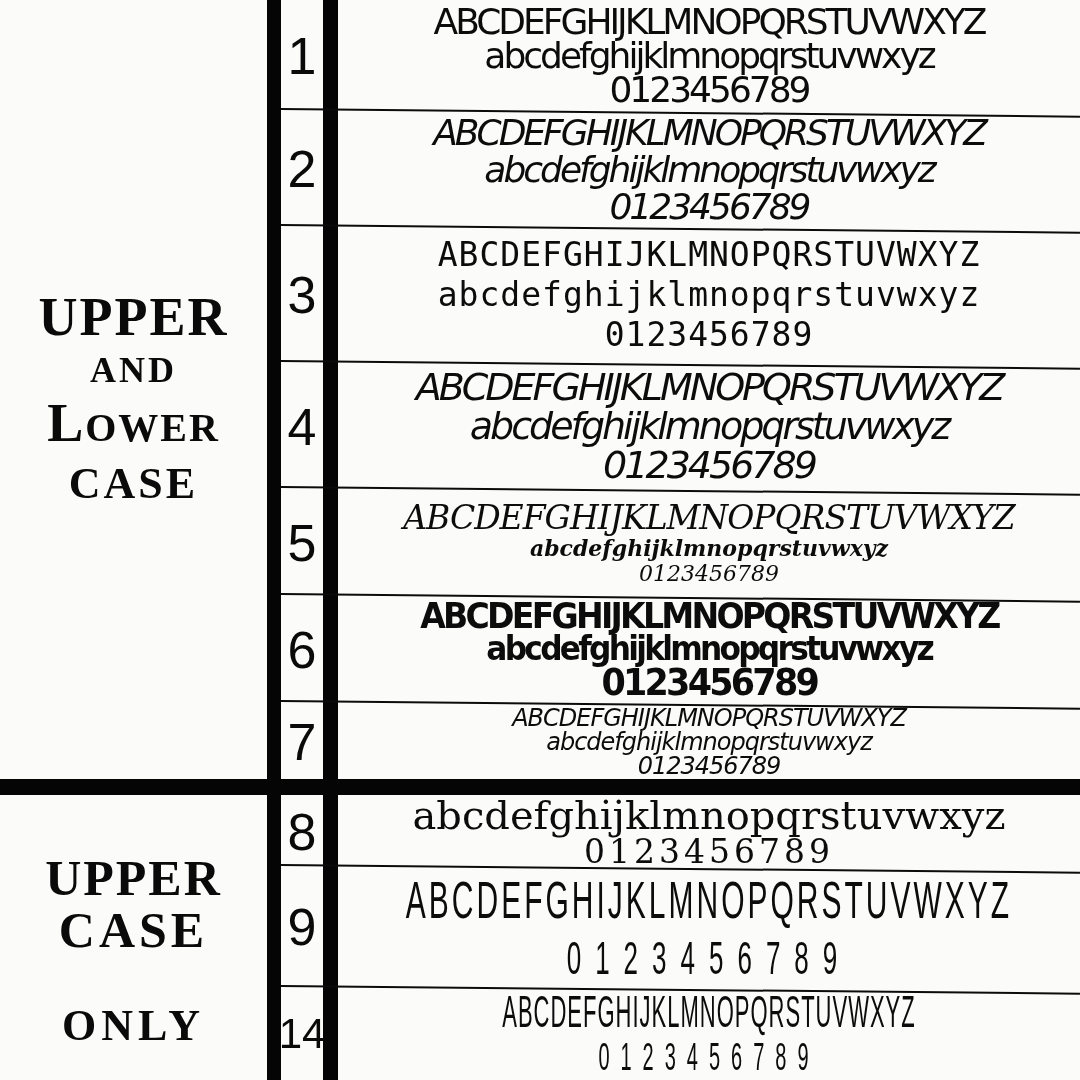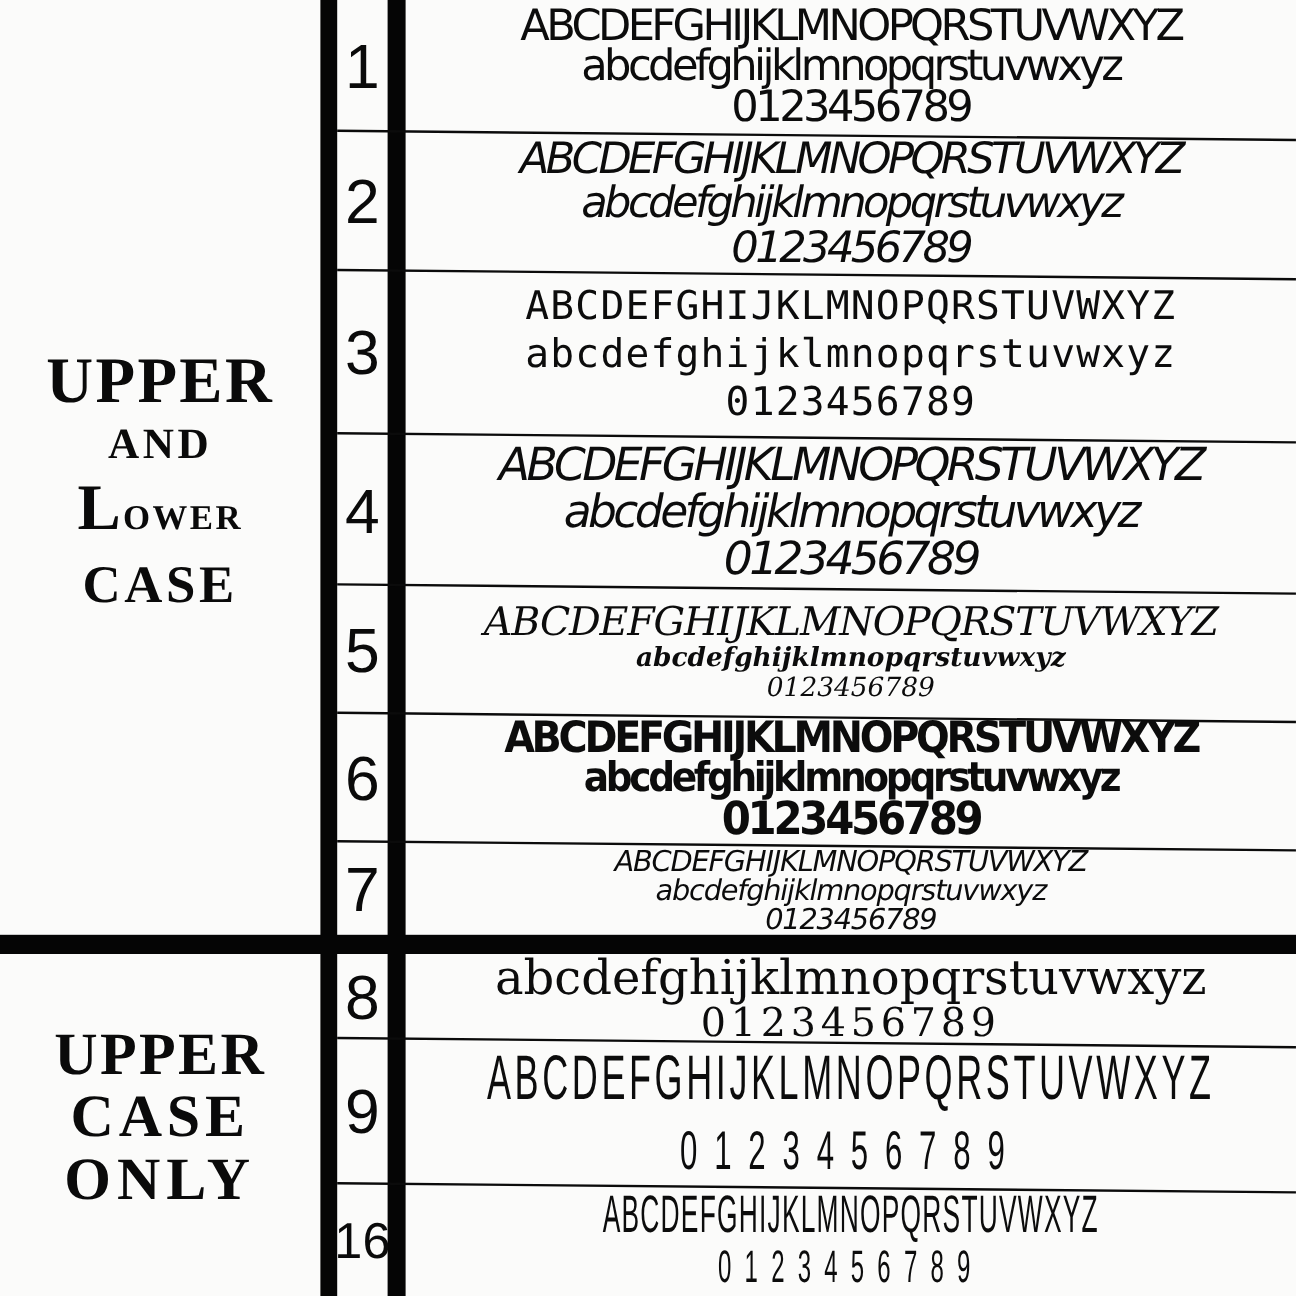--- a/index.html
+++ b/index.html
@@ -27,26 +27,26 @@
   
   .label {
     position:absolute; left:0; width:267px; text-align:center;
     font-family:"DejaVu Serif", serif; font-weight:bold; color:#0a0a0a;
   }
   .label-1 { top:288px; }
   .label-2 { top:852px; }
   .lbl { display:block;font-family:Liberation Serif, serif; }
   .lbl-upper1 { font-size:54px; line-height:58px; letter-spacing:2px; }
   .lbl-and    { font-size:36px; line-height:48px; letter-spacing:3px; }
-  .lbl-lower  { font-size:29px; line-height:58px; letter-spacing:2px; text-transform:uppercase; }
+  .lbl-lower  { font-size:40px; line-height:58px; letter-spacing:2px; text-transform:uppercase; }
   .lbl-lower::first-letter { font-size:54px; }
   .lbl-case1  { font-size:44px; line-height:54px; letter-spacing:3px; }
   .lbl-upper2 { font-size:50px; line-height:52px; letter-spacing:2px; }
   .lbl-case2  { font-size:50px; line-height:52px; letter-spacing:4px; }
-  .lbl-only   { font-size:50px; line-height:52px; letter-spacing:5px; }
+  .lbl-only   { font-size:44px; line-height:52px; letter-spacing:5px;margin-top:44px; }
 
   
   .num {
     position:absolute; left:281px; width:42px;
     display:flex; align-items:center; justify-content:center;
     font-family:"Liberation Sans", sans-serif; font-size:52px; color:#0a0a0a;
   }
   .num.n10 { font-size:42px; }
 
   
@@ -116,21 +116,21 @@
 
   <div class="num r1">1</div>
   <div class="num r2">2</div>
   <div class="num r3">3</div>
   <div class="num r4">4</div>
   <div class="num r5">5</div>
   <div class="num r6">6</div>
   <div class="num r7">7</div>
   <div class="num r8">8</div>
   <div class="num r9">9</div>
-  <div class="num r10 n10">16</div>
+  <div class="num r10 n10">14</div>
 
   <div class="row r1 f1">
     <span class="ln up">ABCDEFGHIJKLMNOPQRSTUVWXYZ</span>
     <span class="ln lo">abcdefghijklmnopqrstuvwxyz</span>
     <span class="ln dg">0123456789</span>
   </div>
   <div class="row r2 f2">
     <span class="ln up">ABCDEFGHIJKLMNOPQRSTUVWXYZ</span>
     <span class="ln lo">abcdefghijklmnopqrstuvwxyz</span>
     <span class="ln dg">0123456789</span>

